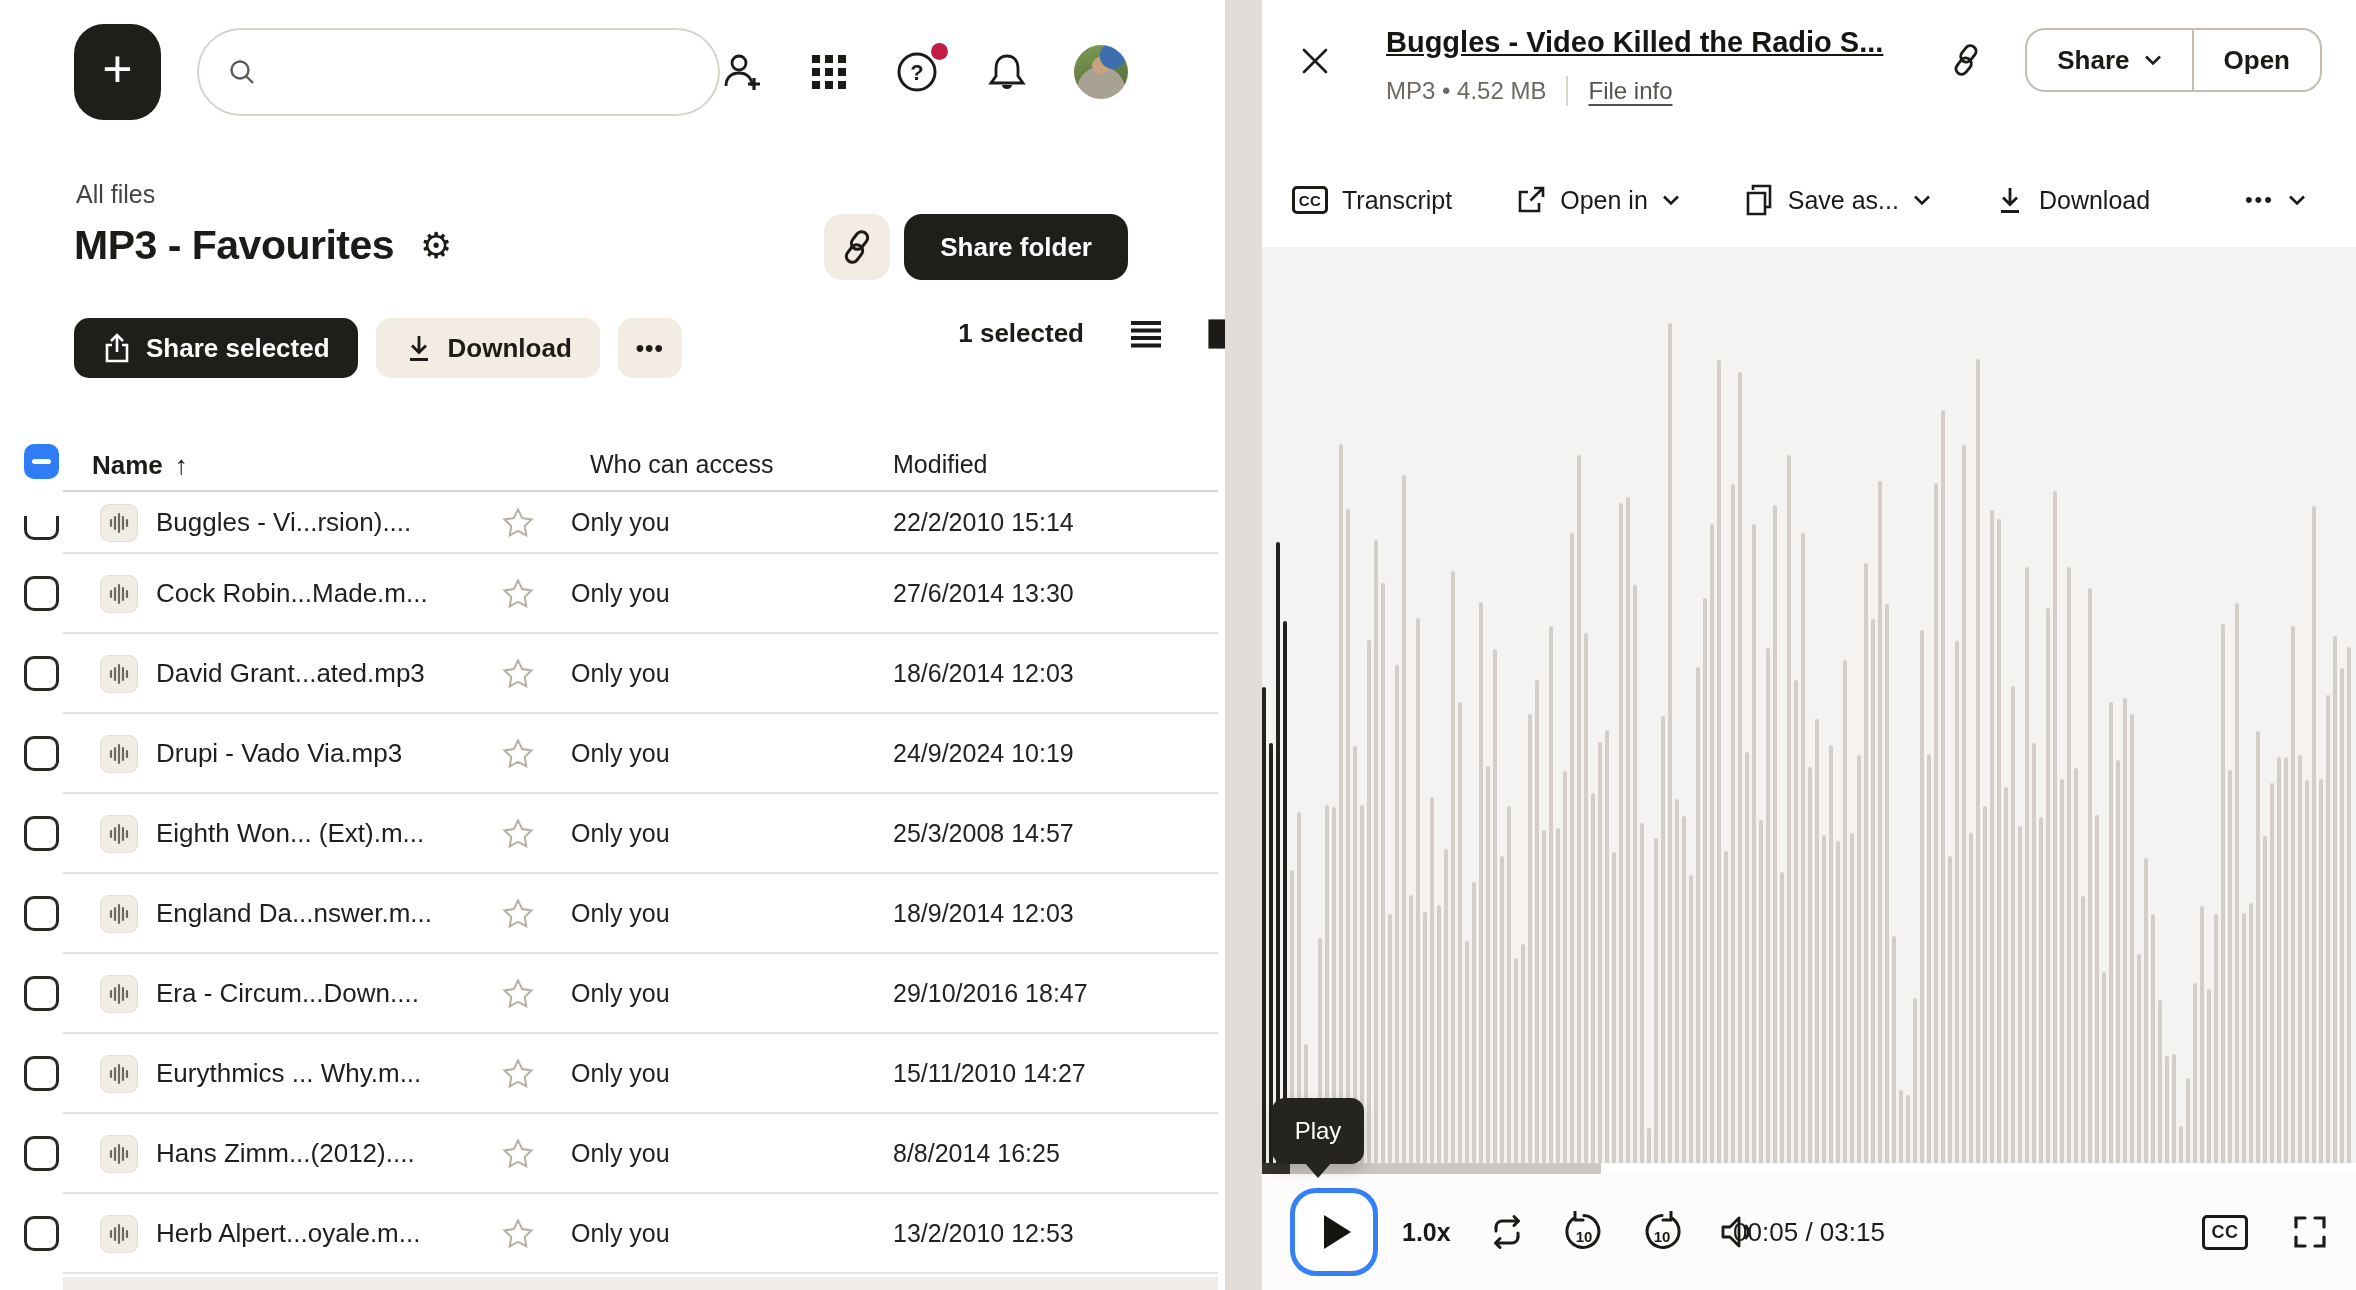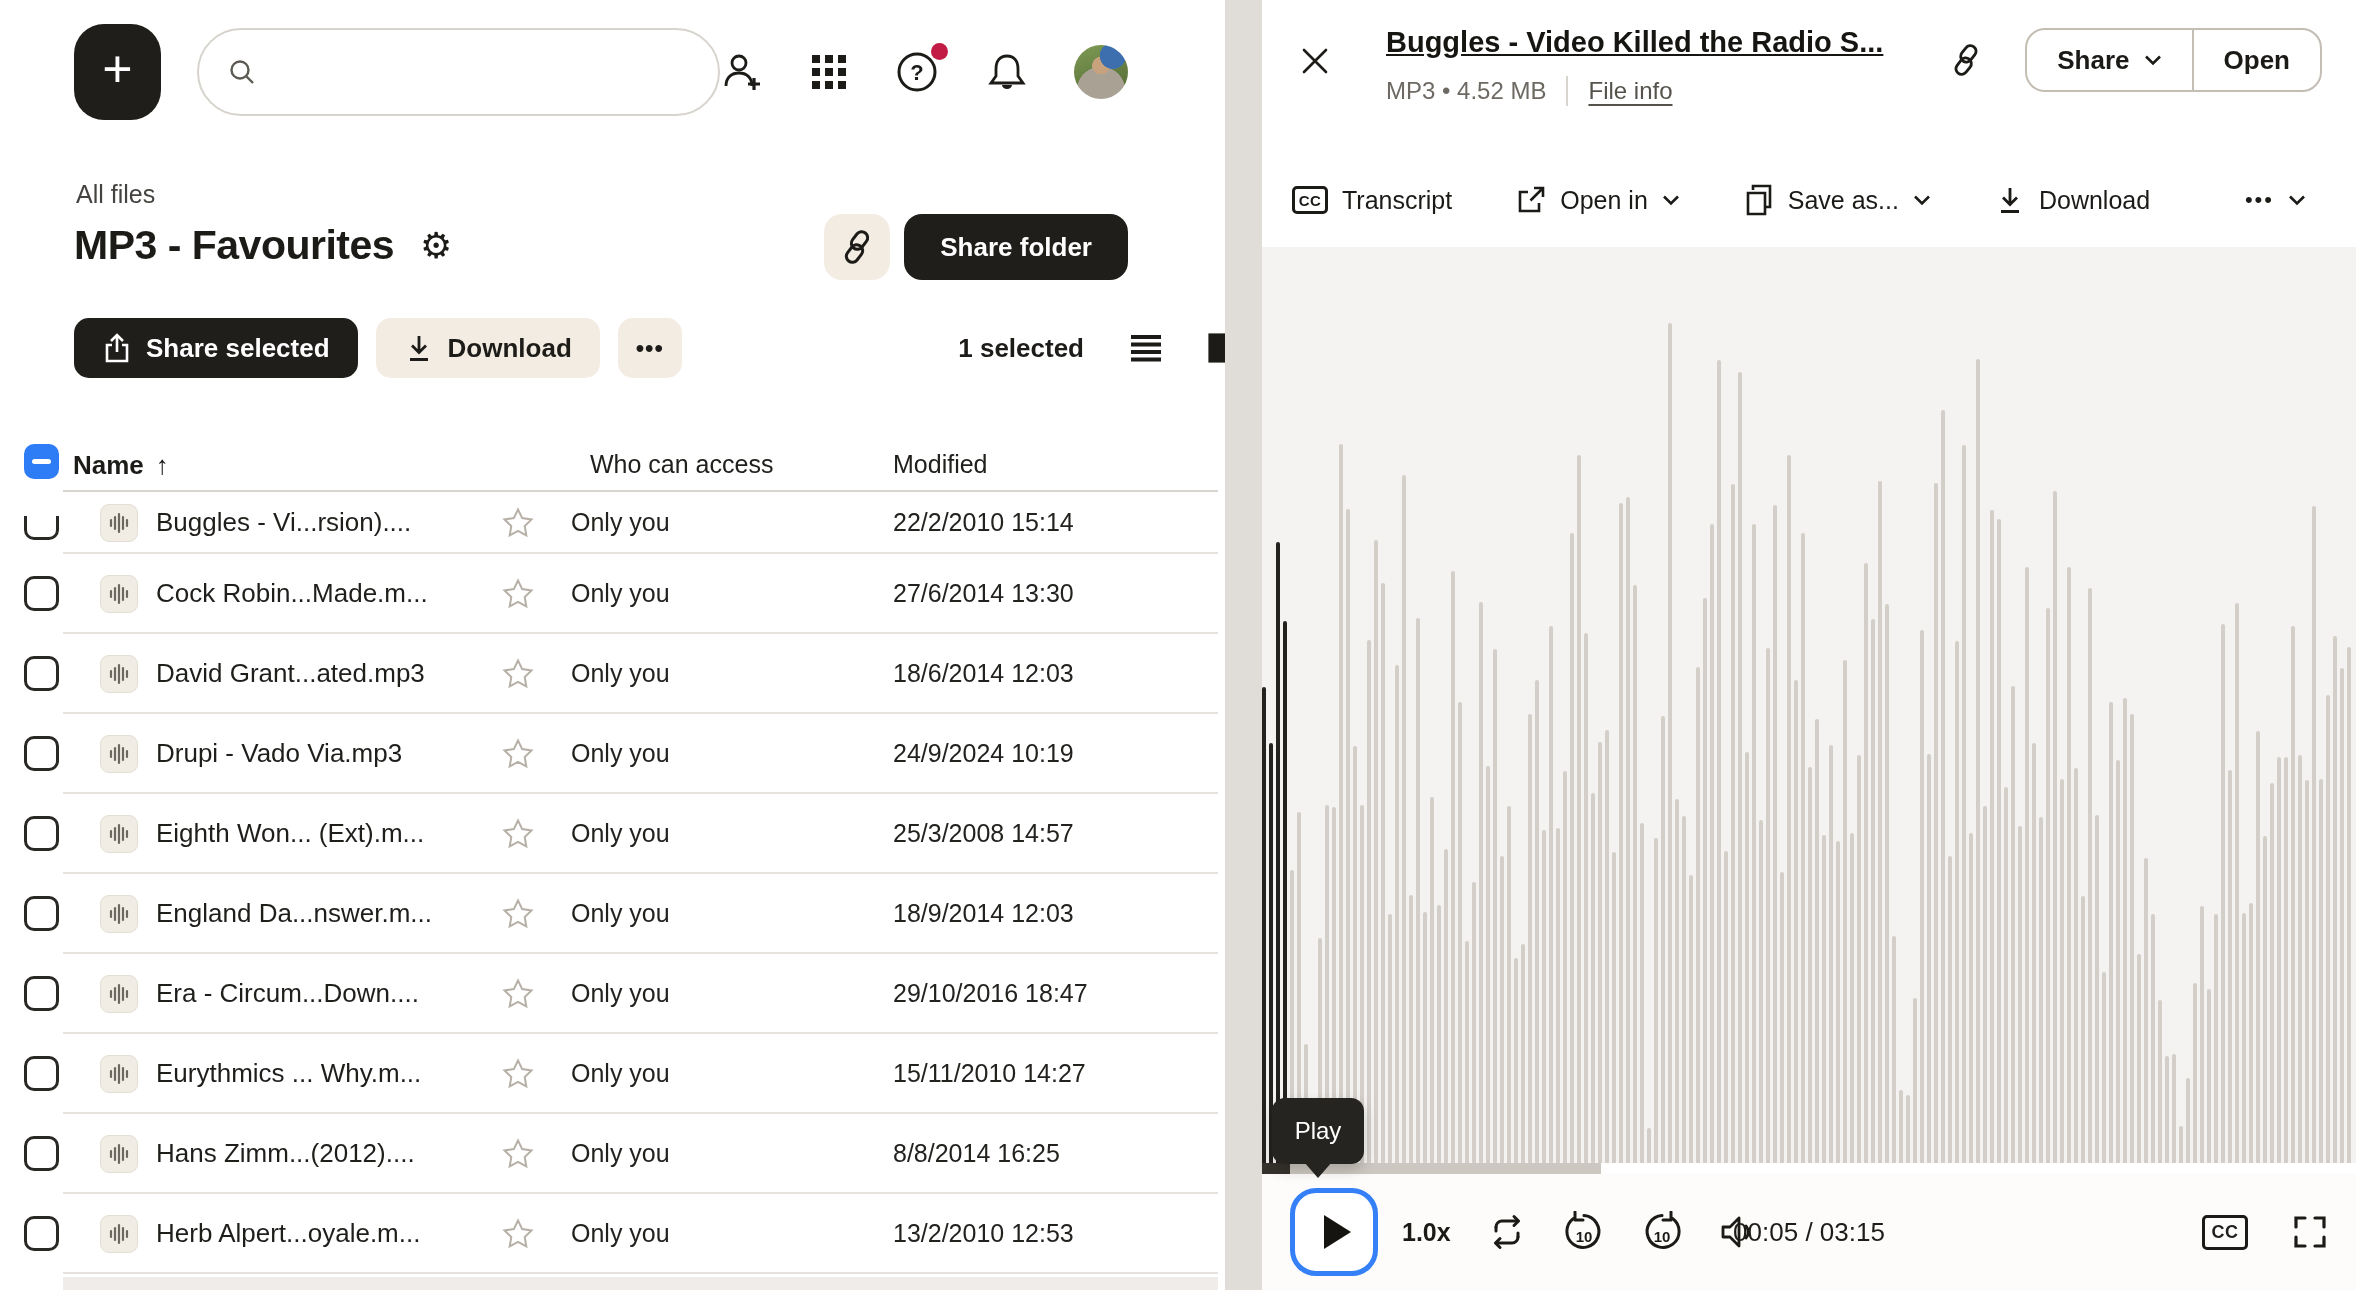--- a/index.html
+++ b/index.html
@@ -31,35 +31,35 @@
 
   .breadcrumb { position:absolute; left:76px; top:180px; font-size:25px; color:#45433f; cursor:pointer; }
   .title-row { position:absolute; left:74px; top:222px; display:flex; align-items:center; gap:26px; }
   .page-title { font-size:41px; font-weight:700; letter-spacing:-0.5px; color:#1c1b18; }
   .gear { font-size:36px; color:#1c1b18; cursor:pointer; line-height:1; }
 
   .folder-actions { position:absolute; top:214px; right:97px; display:flex; align-items:center; gap:14px; }
   .link-btn { width:66px; height:66px; background:#f3ece3; border-radius:18px; display:flex; align-items:center; justify-content:center; cursor:pointer; }
   .share-folder-btn { height:66px; padding:0 36px; background:#201e1b; border-radius:18px; color:#fff; font-size:26px; font-weight:600; display:flex; align-items:center; cursor:pointer; }
 
-  .action-row { position:absolute; top:318px; left:74px; width:1166px; height:60px; display:flex; align-items:center; }
+  .action-row { position:absolute; top:318px; left:74px; width:1166px; height:60px; display:flex; align-items:flex-start; }
   .btn-dark { height:60px; padding:0 28px; background:#201e1b; border-radius:15px; color:#fff; font-size:26px; font-weight:600; display:flex; align-items:center; gap:14px; cursor:pointer; }
   .btn-cream { height:60px; padding:0 28px; background:#f3ece3; border-radius:15px; color:#1d1c19; font-size:26px; font-weight:600; display:flex; align-items:center; gap:14px; cursor:pointer; margin-left:18px; }
   .btn-more { width:64px; justify-content:center; padding:0; font-size:24px; letter-spacing:1px; }
   .sel-group { margin-left:auto; display:flex; align-items:center; gap:46px; }
   .sel-count { font-size:26px; font-weight:700; color:#1d1c19; }
 
   
   .table-head { position:absolute; top:440px; left:0; width:1218px; height:52px; }
   .table-head::after { content:""; position:absolute; left:63px; right:0; bottom:0; height:2px; background:#d9d6d0; }
   .cbx { position:absolute; left:24px; width:35px; height:35px; border:3px solid #2a2824; border-radius:10px; background:#fff; cursor:pointer; }
   .cbx-blue { border:none; background:#2e7cf6; }
   .cbx-blue::after { content:""; position:absolute; left:8px; top:15px; width:19px; height:5px; border-radius:3px; background:#fff; }
   .table-head .cbx { top:4px; }
-  .col-name { position:absolute; left:73px; top:10px; font-size:26px; font-weight:700; color:#1d1c19; cursor:pointer; display:flex; gap:12px; }
+  .col-name { position:absolute; left:92px; top:10px; font-size:26px; font-weight:700; color:#1d1c19; cursor:pointer; display:flex; gap:12px; }
   .sort-arrow { font-weight:400; }
   .col-access { position:absolute; left:590px; top:10px; font-size:25px; color:#21201d; }
   .col-modified { position:absolute; left:893px; top:10px; font-size:25px; color:#21201d; }
 
   .rows { position:absolute; top:492px; left:0; width:1218px; }
   .row { position:relative; height:80px; cursor:pointer; }
   .row::after { content:""; position:absolute; left:63px; right:0; bottom:0; height:2px; background:#e6e3de; }
   .row .cbx { top:50%; margin-top:-18px; }
   .row.clipped { height:62px; }
   .row.clipped .cbx { clip-path: inset(11px 0 0 0); }

